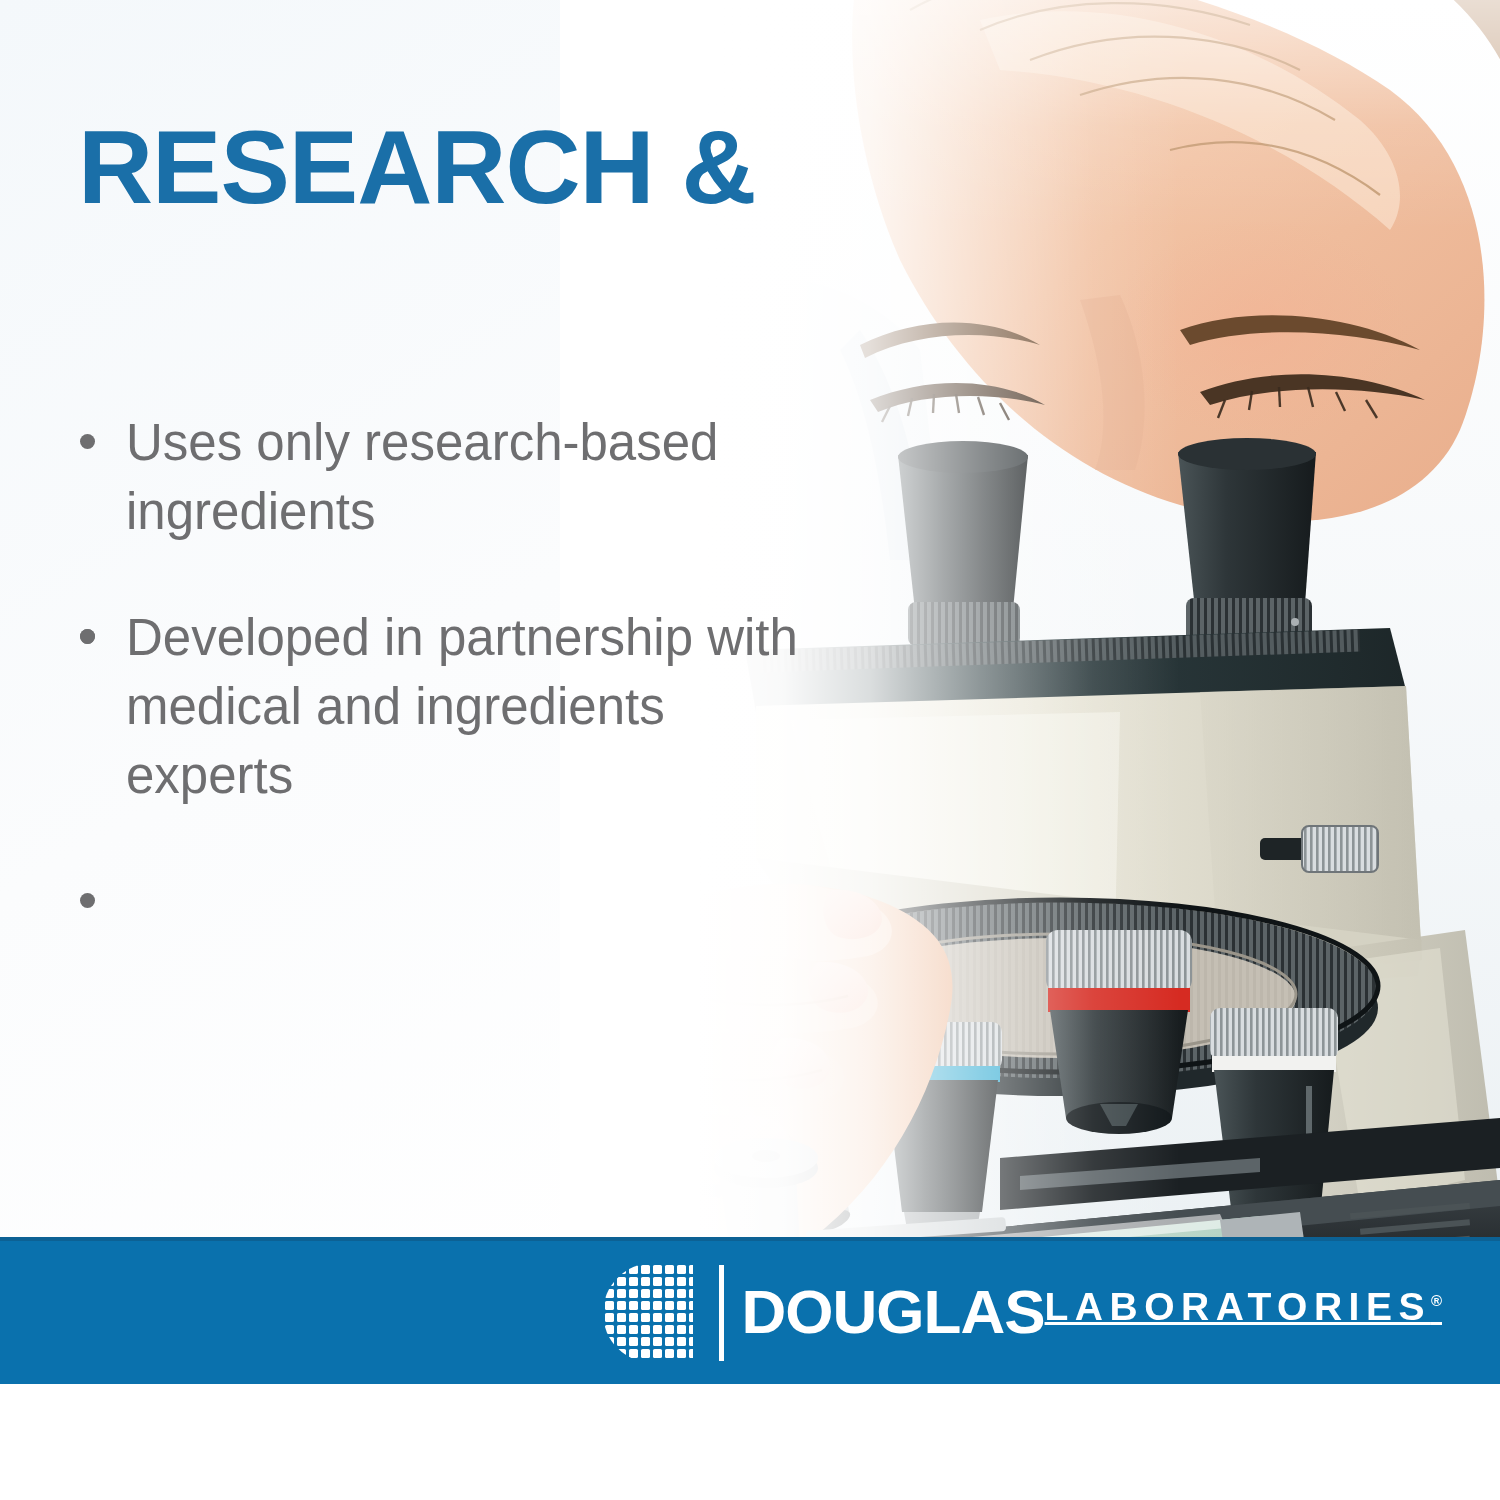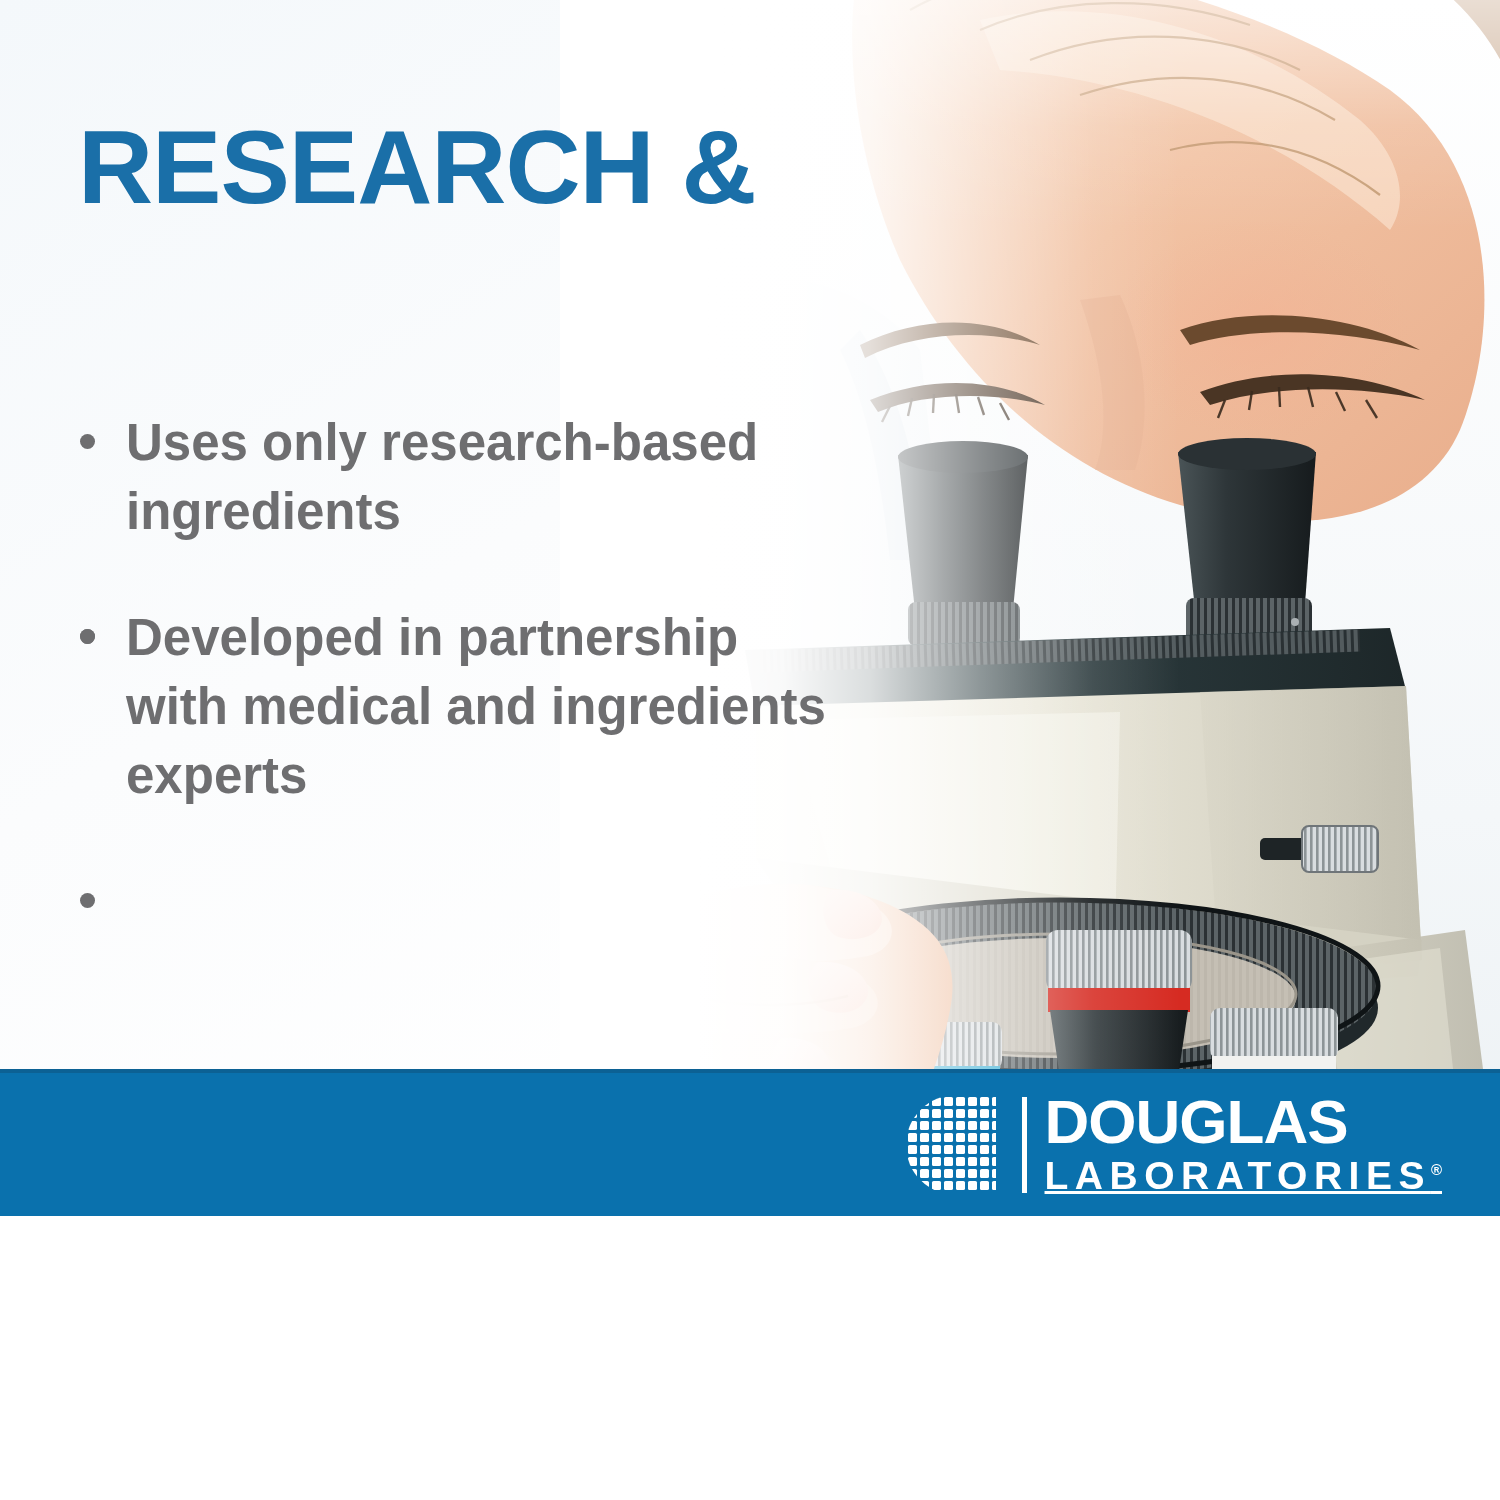--- a/index.html
+++ b/index.html
@@ -7,21 +7,21 @@
     padding: 0;
     background: #ffffff;
   }
   body {
     font-family: "Liberation Sans", sans-serif;
   }
 
   #poster {
     position: relative;
     width: 1500px;
-    height: 1216px;
+    height: 1384px;
     overflow: hidden;
     background: linear-gradient(150deg, #f4f8fb 0%, #fbfcfd 40%, #ffffff 75%, #f6f9fb 100%);
   }
 
   
   .photo-wrap {
     position: absolute;
     top: 0;
     left: 560px;
     width: 940px;
@@ -80,21 +80,21 @@
     padding: 0;
     list-style: none;
   }
   .bullet {
     position: relative;
     padding-left: 48px;
     margin-bottom: 56px;
     color: #6e6e70;
     font-size: 51px;
     line-height: 1.36;
-    font-weight: bold;
+    font-weight: normal;
   }
   .bullet:last-child { margin-bottom: 0; }
   .bullet-dot {
     position: absolute;
     left: 2px;
     top: 26px;
     width: 15px;
     height: 15px;
     border-radius: 50%;
     background: #6e6e70;
@@ -119,21 +119,21 @@
     display: flex;
     align-items: center;
   }
   .logo-mark { width: 104px; height: 104px; display: block; }
   .logo-divider {
     width: 5px;
     height: 96px;
     background: #ffffff;
     margin: 0 18px 0 14px;
   }
-  .logo-words { display: flex; flex-direction: column; }
+  .logo-words { display: flex; flex-direction: row; }
   .logo-douglas {
     color: #ffffff;
     font-size: 62px;
     font-weight: bold;
     line-height: 0.94;
     letter-spacing: -1px;
   }
   .logo-labs {
     color: #ffffff;
     font-size: 39px;

